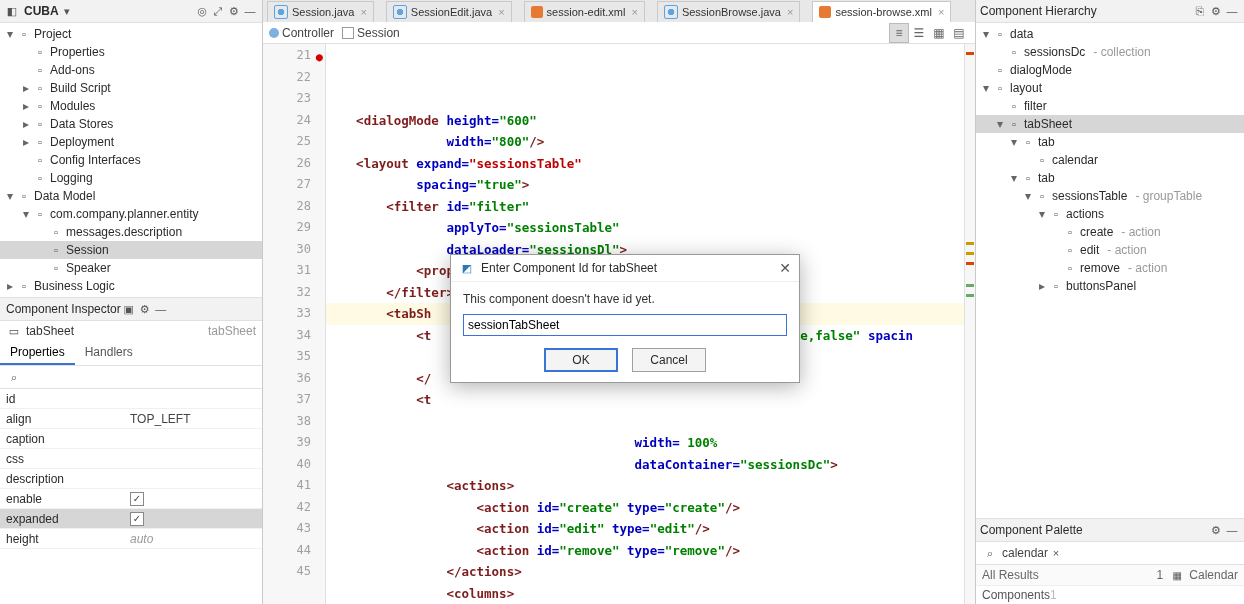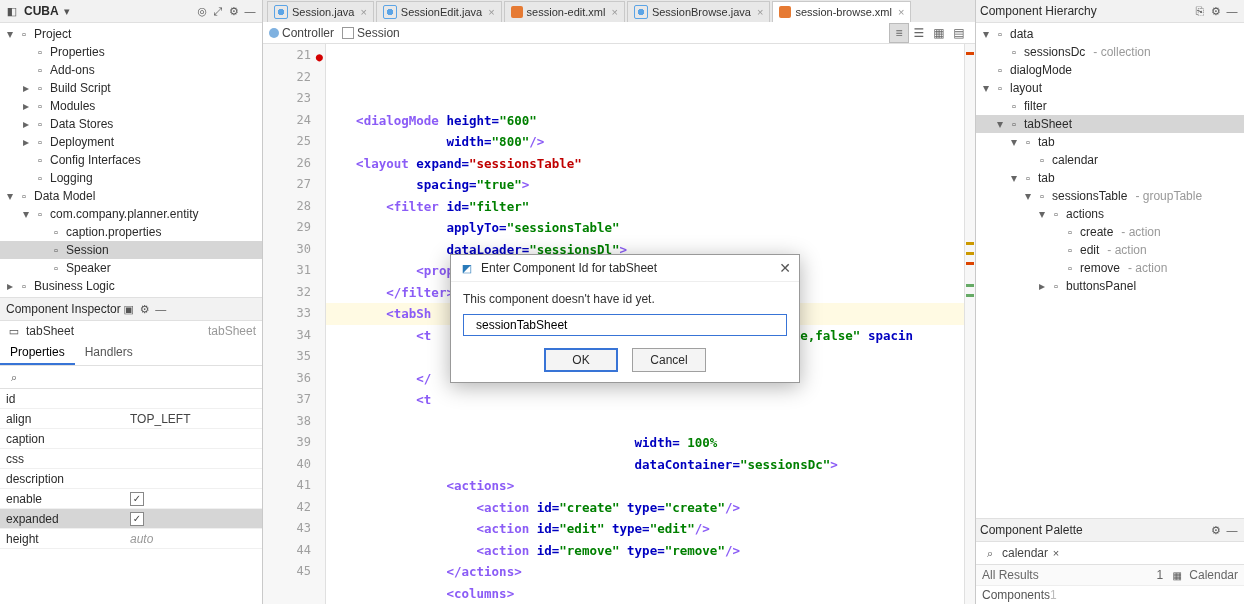--- a/index.html
+++ b/index.html
@@ -54,40 +54,40 @@
   .prop-table{border-top:1px solid var(--border-light);}
   .prop-row{display:flex;height:19px;align-items:center;border-bottom:1px solid #f0f0f0;}
   .prop-row.sel{background:var(--sel-row);}
   .prop-row .k{width:118px;padding-left:6px;}
   .prop-row .v{padding-left:6px;color:#444;}
   .cb{width:12px;height:12px;border:1px solid #888;display:inline-flex;align-items:center;justify-content:center;font-size:10px;background:#fff;}
 
   
   .center{flex:1;display:flex;flex-direction:column;background:var(--panel);min-width:0;}
   .tabs{display:flex;height:22px;background:var(--tab-bar);align-items:flex-end;padding-left:4px;overflow:hidden;}
-  .tab{display:flex;align-items:center;height:20px;padding:0 6px;background:#e8e8e8;border:1px solid #c9c9c9;border-bottom:none;margin-right:2px;font-size:11px;color:#333;}
+  .tab{display:flex;align-items:center;height:20px;padding:0 6px;background:#e8e8e8;border:1px solid #c9c9c9;border-bottom:none;margin-right:12px;font-size:11px;color:#333;}
   .tab.active{background:#fff;}
   .tab .ti{width:12px;height:12px;margin-right:4px;border-radius:2px;}
   .tab .close{margin-left:6px;color:#999;}
   .java-ico{background:radial-gradient(circle,#5ba4e6 35%,transparent 36%);border:1px solid #5ba4e6;}
   .xml-ico{background:#e67a33;}
 
   .crumb{display:flex;align-items:center;height:21px;border-bottom:1px solid var(--border-light);padding:0 6px;background:#fff;}
   .crumb .item{margin-right:8px;color:#444;display:flex;align-items:center;gap:3px;}
   .crumb .sp{flex:1;}
   .crumb .btn{width:18px;height:18px;border:1px solid transparent;display:flex;align-items:center;justify-content:center;color:#666;}
   .crumb .btn.active{background:#ddd;border:1px solid #bbb;}
 
   .editor-wrap{flex:1;display:flex;overflow:hidden;}
   .gutter{width:48px;background:var(--gutter-bg);border-right:1px solid var(--border-light);text-align:right;padding-right:14px;color:#a0a0a0;font-family:Consolas,monospace;font-size:12px;line-height:21.5px;padding-top:1px;position:relative;}
   .gutter .err{position:absolute;right:2px;color:#d40000;font-weight:bold;}
   .code{flex:1;font-family:Consolas,monospace;font-size:12.5px;line-height:21.5px;padding-top:1px;white-space:pre;overflow:hidden;position:relative;}
   .code .ln{height:21.5px;}
   .code .ln.hl{background:var(--highlight-line);}
-  .t-tag{color:#8b5cf6;font-weight:bold;}
+  .t-tag{color:#7f1d1d;font-weight:bold;}
   .t-attr{color:#0000C0;font-weight:bold;}
   .t-str{color:#008000;font-weight:bold;}
   .t-red{color:#C00000;font-weight:bold;}
   .rstripe{position:absolute;right:0;top:0;width:10px;height:100%;background:#f7f7f7;border-left:1px solid var(--border-light);}
   .rstripe .mk{position:absolute;right:1px;width:8px;height:3px;}
   .mk.e{background:#d40;}
   .mk.w{background:#c90;}
   .mk.g{background:#6a6;}
 
   
@@ -96,21 +96,21 @@
   .cp-search{display:flex;align-items:center;height:22px;padding:0 6px;color:#444;border-bottom:1px solid var(--border-light);}
   .cp-results{display:flex;align-items:center;height:20px;padding:0 6px;color:#666;background:#fafafa;border-bottom:1px solid #eee;}
   .cp-results .sp{flex:1;}
   .cp-item{padding:2px 6px;color:#555;}
 
   
   .dlg{position:absolute;left:450px;top:254px;width:348px;background:#fff;border:1px solid #999;box-shadow:0 4px 20px rgba(0,0,0,.3);}
   .dlg-title{display:flex;align-items:center;height:26px;padding:0 8px;background:#fff;border-bottom:1px solid #eee;font-size:12px;}
   .dlg-title .sp{flex:1;}
   .dlg-body{padding:10px 12px 0;font-size:12px;color:#333;}
-  .dlg input{width:100%;height:22px;border:1px solid var(--accent);padding:0 12px;box-sizing:border-box;font-size:12px;margin-top:8px;outline:none;}
+  .dlg input{width:100%;height:22px;border:1px solid var(--accent);padding:0 4px;box-sizing:border-box;font-size:12px;margin-top:8px;outline:none;}
   .dlg-btns{display:flex;justify-content:center;gap:14px;padding:12px 0 10px;}
   .dlg-btn{width:72px;height:22px;border:1px solid #a0a0a0;background:#f4f4f4;display:flex;align-items:center;justify-content:center;font-size:12px;}
   .dlg-btn.primary{border:1px solid var(--accent);box-shadow:0 0 0 1px var(--accent) inset;}
 
   .xcl{font-family:Arial;font-size:14px;color:#555;}
   .mini{font-size:10px;}
 </style>
 </head>
 <body>
 
@@ -192,21 +192,21 @@
         <div class="tree-row">
           <span class="ind" style="width:16px"></span>
           <span class="tw">▾</span>
           <span class="ico">▫</span>
           <span class="lbl">com.company.planner.entity</span>
         </div>
         <div class="tree-row">
           <span class="ind" style="width:32px"></span>
           <span class="tw"></span>
           <span class="ico">▫</span>
-          <span class="lbl">caption.properties</span>
+          <span class="lbl">messages.description</span>
         </div>
         <div class="tree-row sel">
           <span class="ind" style="width:32px"></span>
           <span class="tw"></span>
           <span class="ico">▫</span>
           <span class="lbl">Session</span>
         </div>
         <div class="tree-row">
           <span class="ind" style="width:32px"></span>
           <span class="tw"></span>

